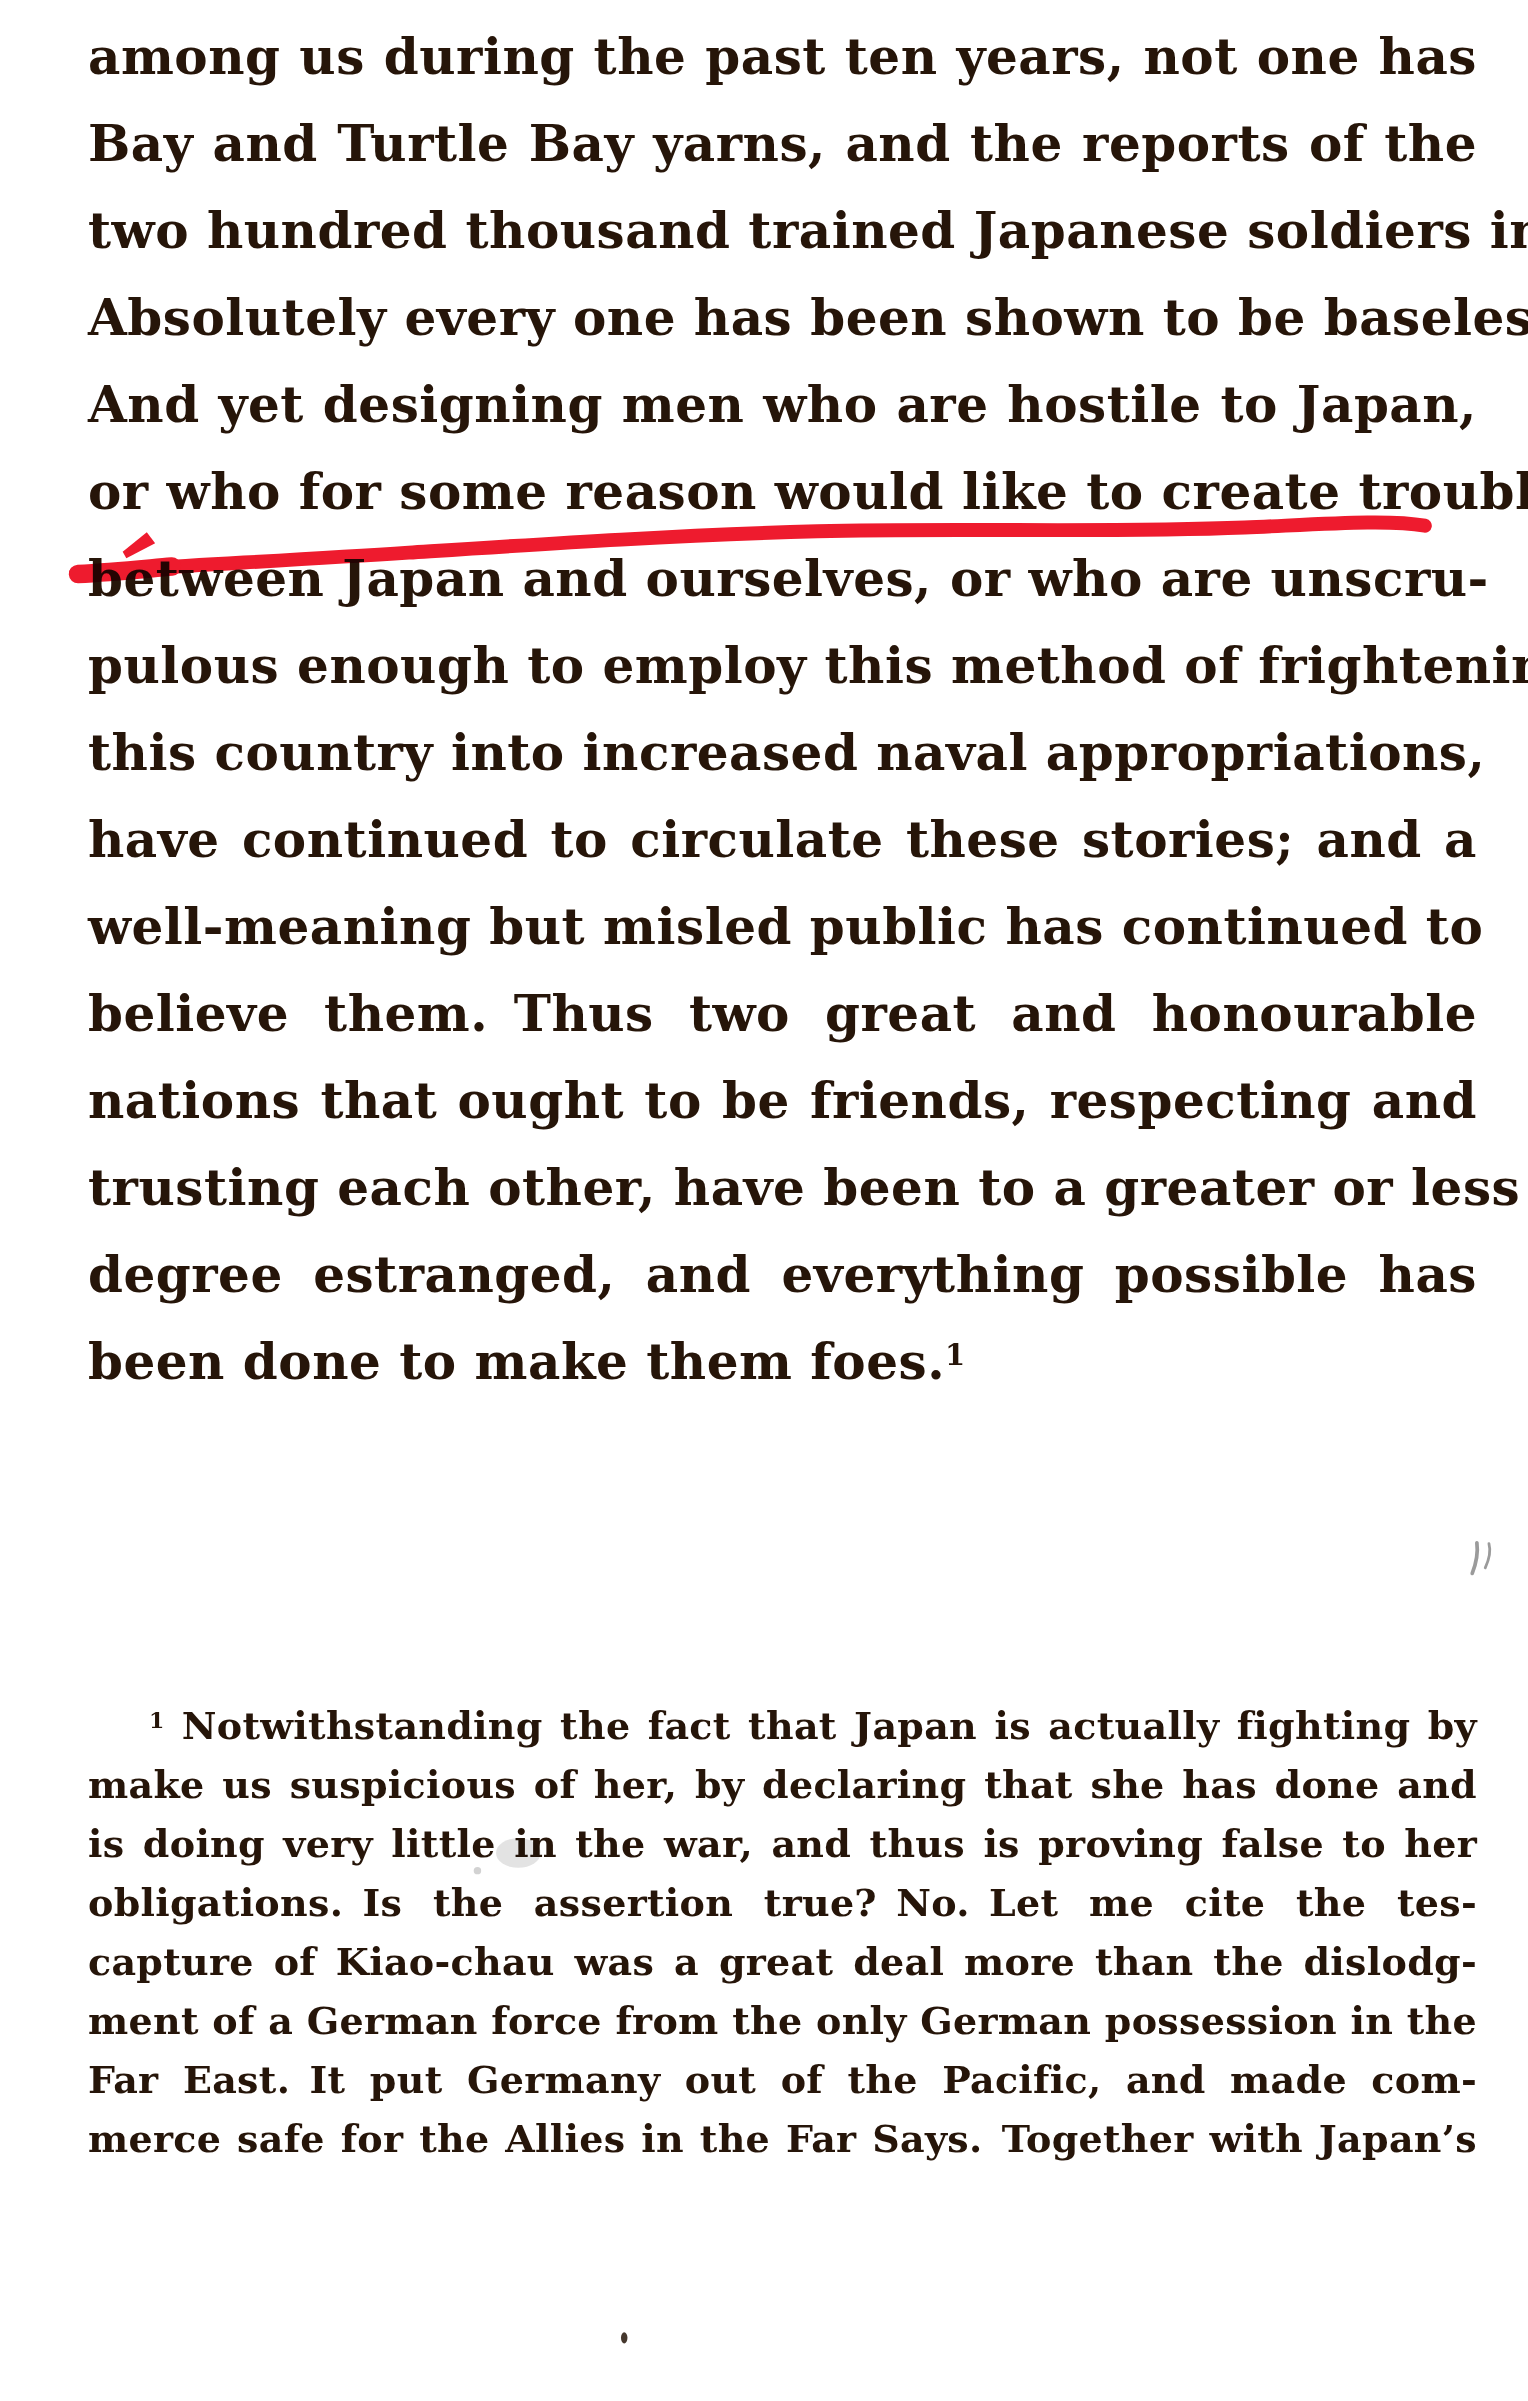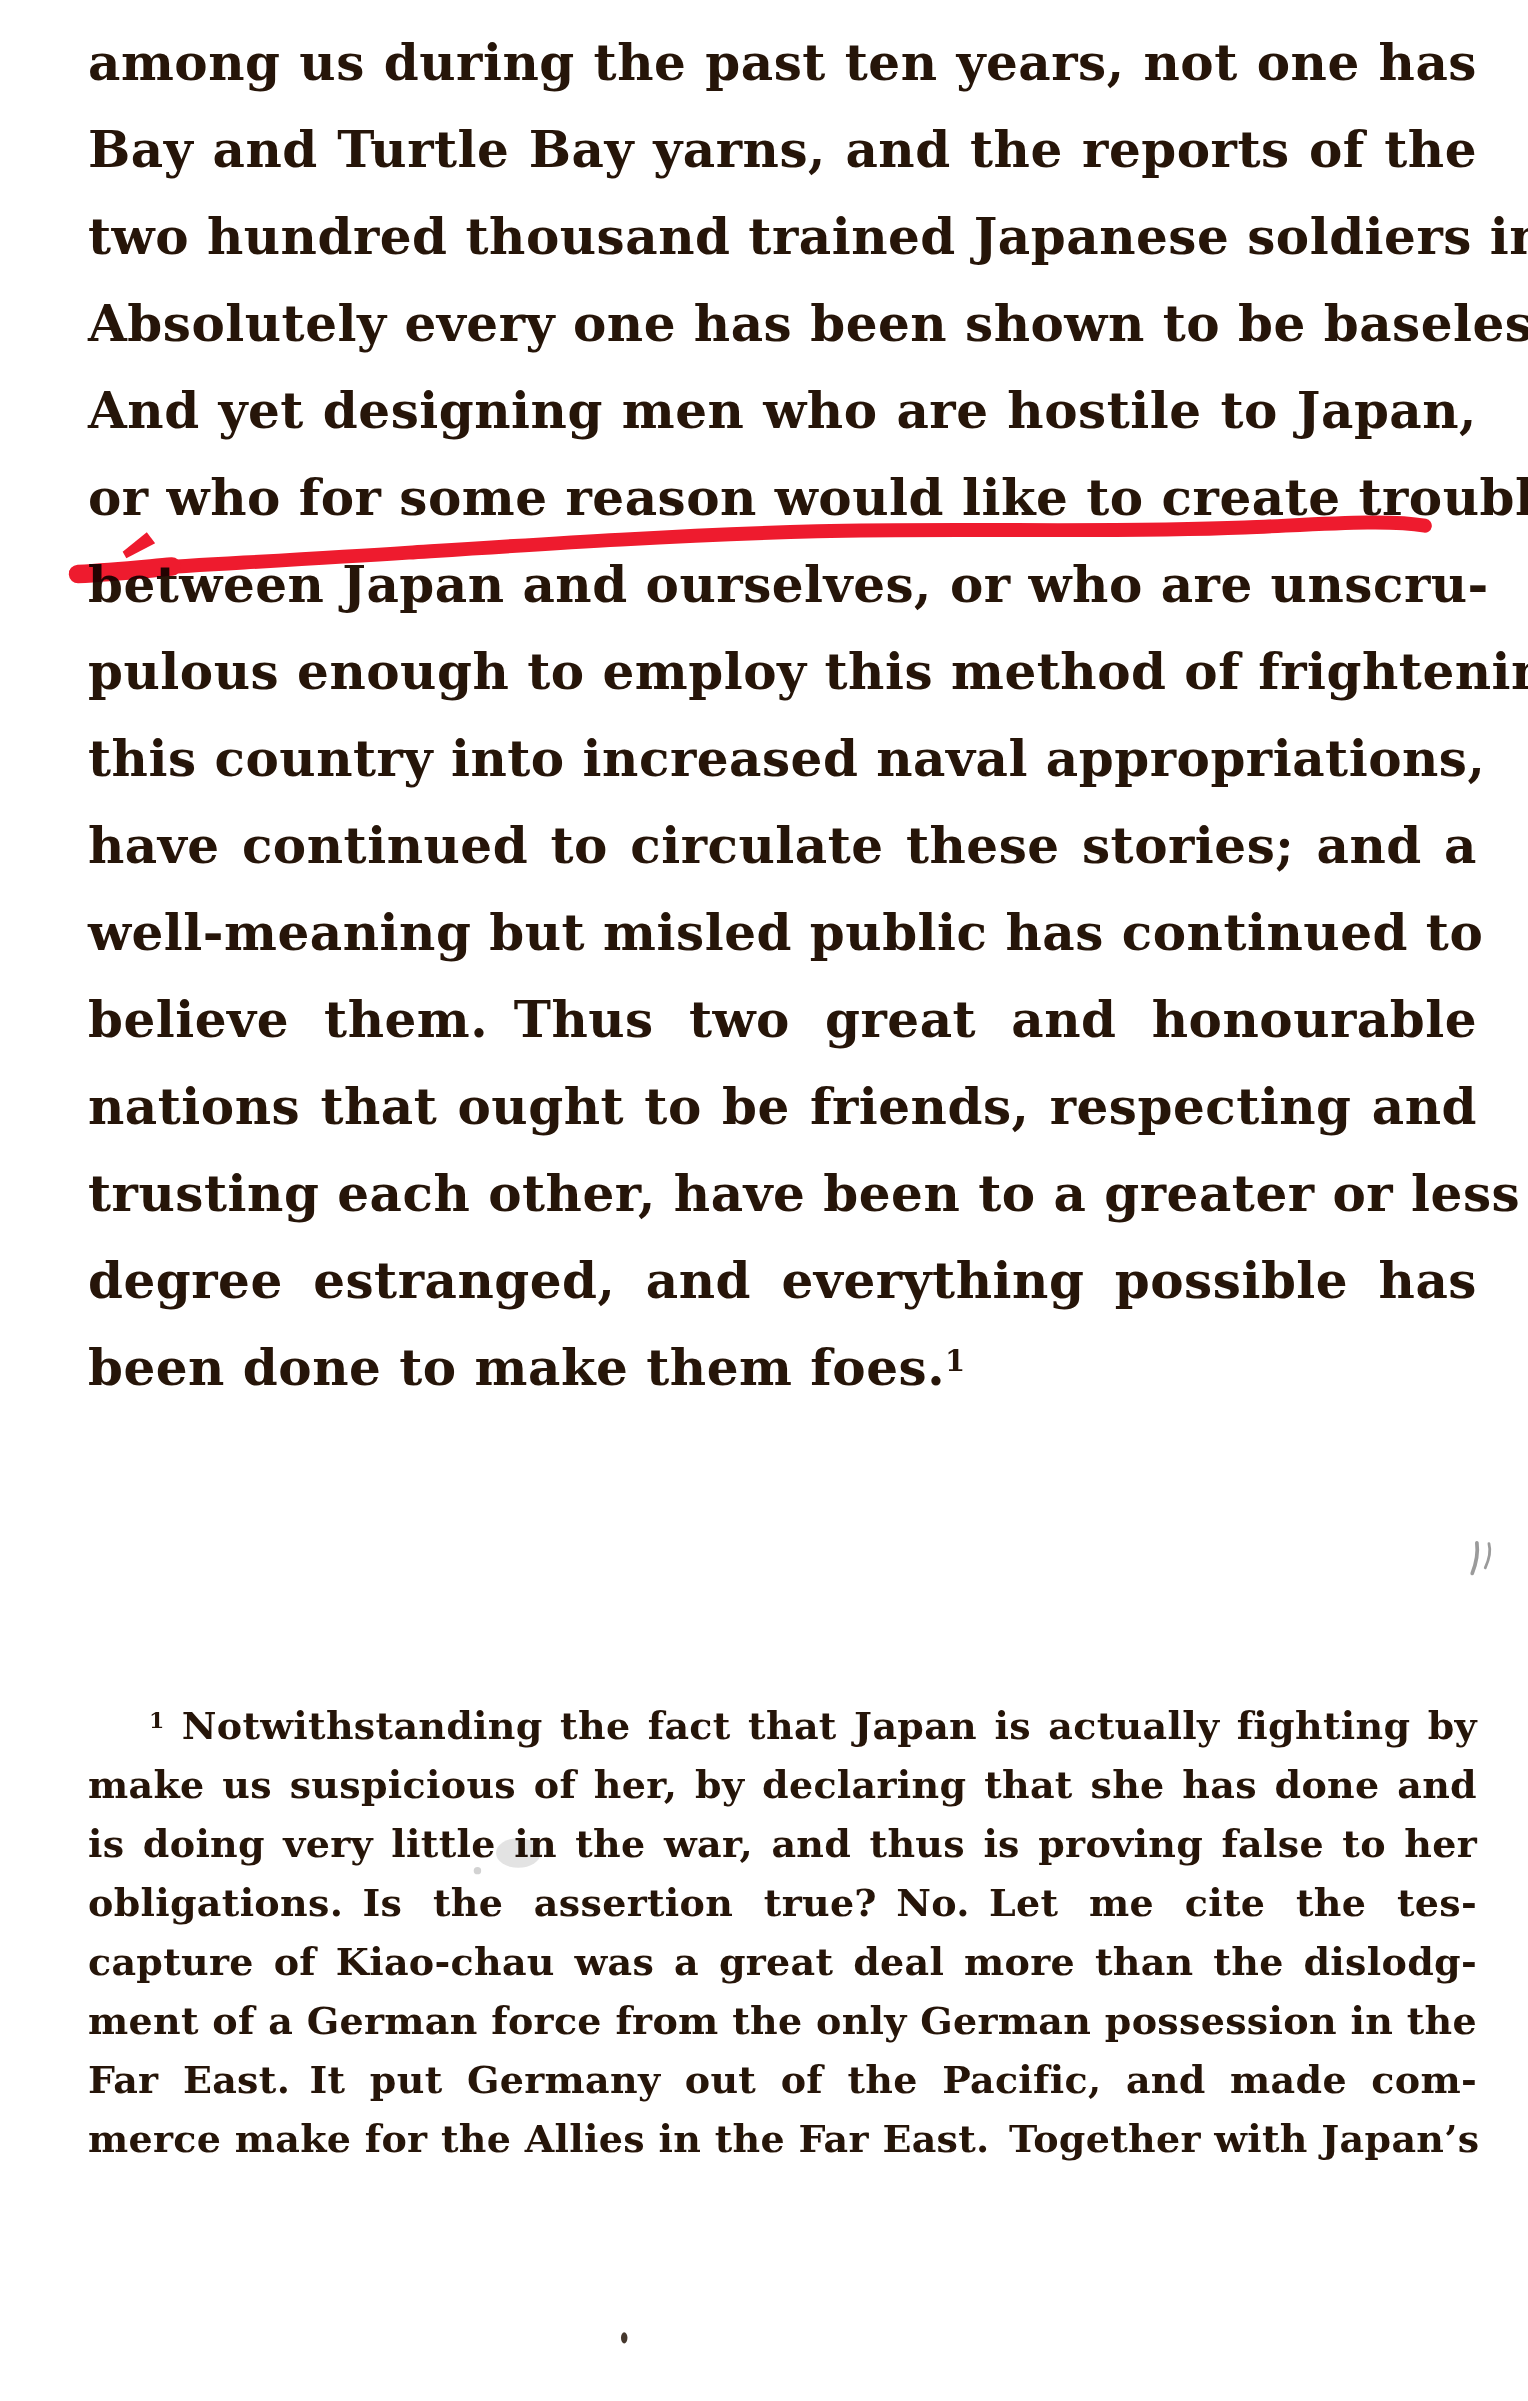--- a/index.html
+++ b/index.html
@@ -14,21 +14,21 @@
     font-family: "DejaVu Serif", serif;
     overflow: hidden;
   }
   .page {
     position: absolute;
     inset: 0;
   }
   .main-text {
     position: absolute;
     left: 88px;
-    top: 19px;
+    top: 13px;
     width: 1389px;
     color: var(--ink, #261509);
     font-size: 50px;
     font-weight: 700;
     letter-spacing: 0.5px;
   }
   .main-text .text-line {
     height: 87px;
     line-height: 87px;
     white-space: nowrap;
@@ -120,21 +120,21 @@
     </div>
 
   <div class="footnote">
       <div class="text-line justify indent"><sup>1</sup><span> Notwithstanding the fact that Japan is actually fighting by</span></div>
       <div class="text-line justify"><span>make us suspicious of her, by declaring that she has done and</span></div>
       <div class="text-line justify"><span>is doing very little in the war, and thus is proving false to her</span></div>
       <div class="text-line justify"><span>obligations. Is the assertion true? No. Let me cite the tes-</span></div>
       <div class="text-line justify"><span>capture of Kiao-chau was a great deal more than the dislodg-</span></div>
       <div class="text-line justify"><span>ment of a German force from the only German possession in the</span></div>
       <div class="text-line justify"><span>Far East. It put Germany out of the Pacific, and made com-</span></div>
-      <div class="text-line justify"><span>merce make for the Allies in the Far East. Together with Japan’s</span></div>
+      <div class="text-line justify"><span>merce safe for the Allies in the Far Says. Together with Japan’s</span></div>
     </div>
 
   <svg class="annotations" viewBox="0 0 1645 2585" xmlns="http://www.w3.org/2000/svg">
 
     <path class="red-stroke" stroke-width="15" d="M 82 617
              C 160 611, 300 604, 440 595
              C 580 586, 730 576, 880 572
              C 1030 568, 1190 574, 1340 568
              C 1430 564, 1495 559, 1534 566"></path>
 

